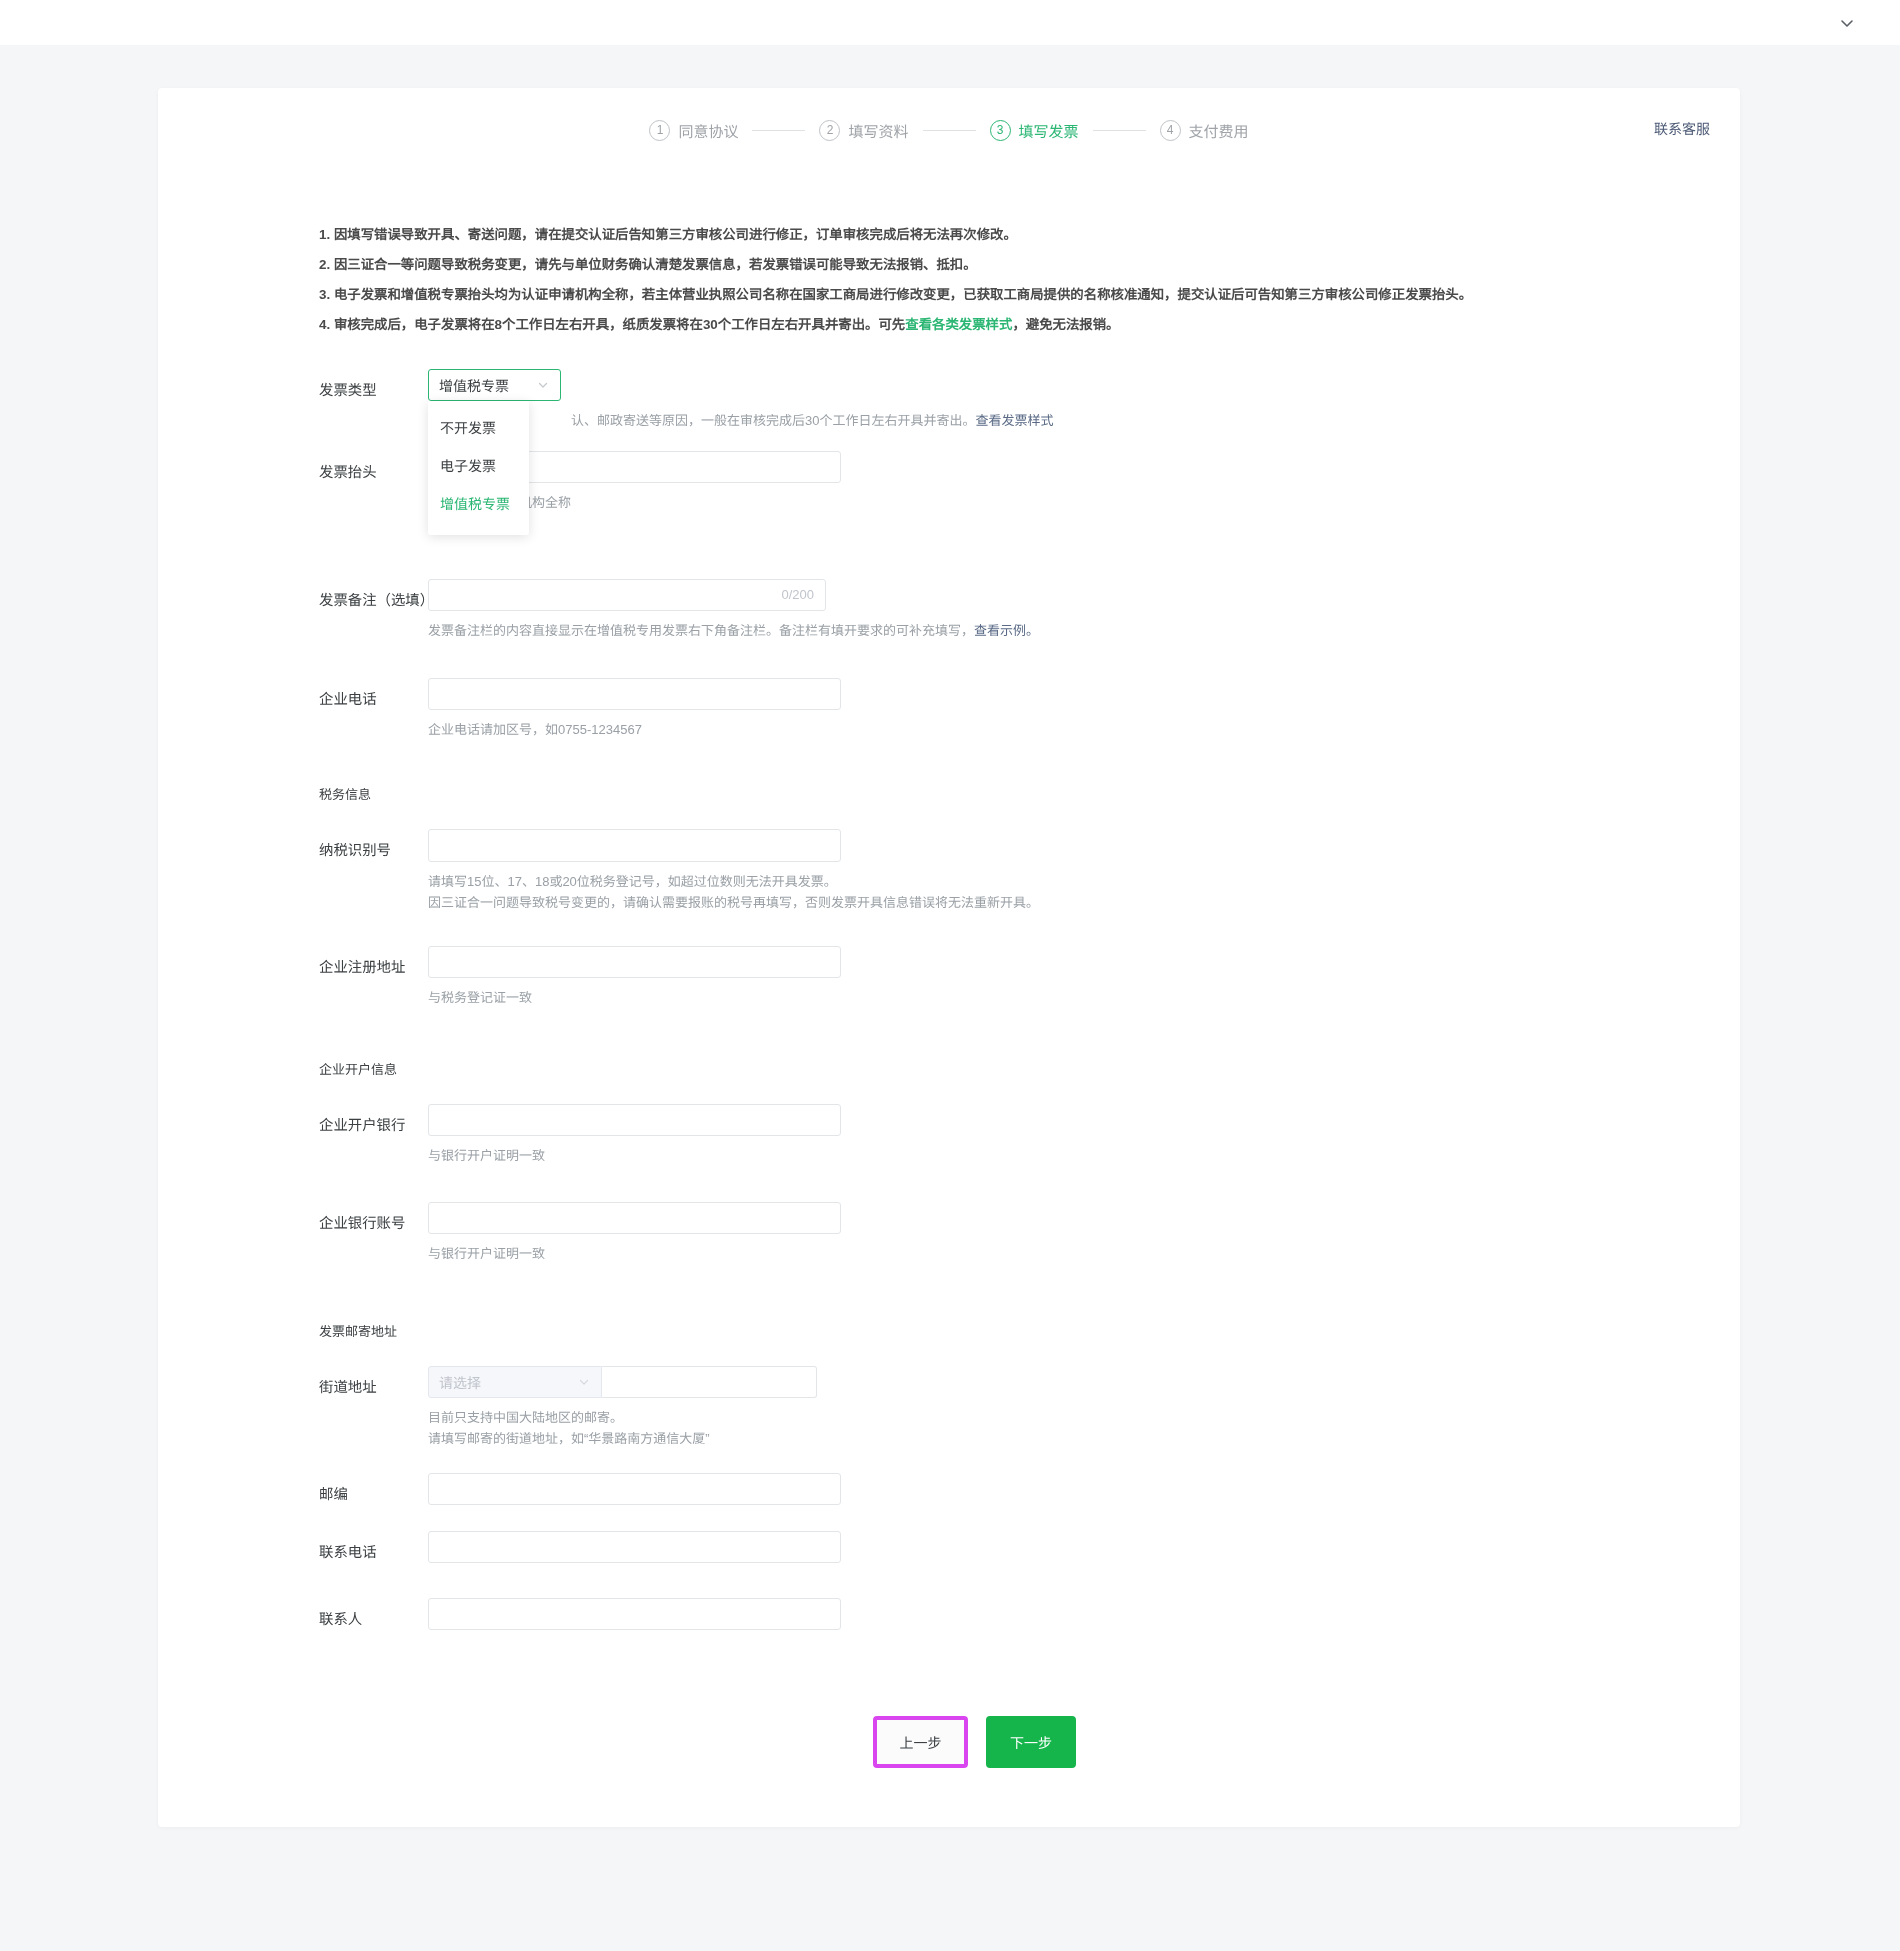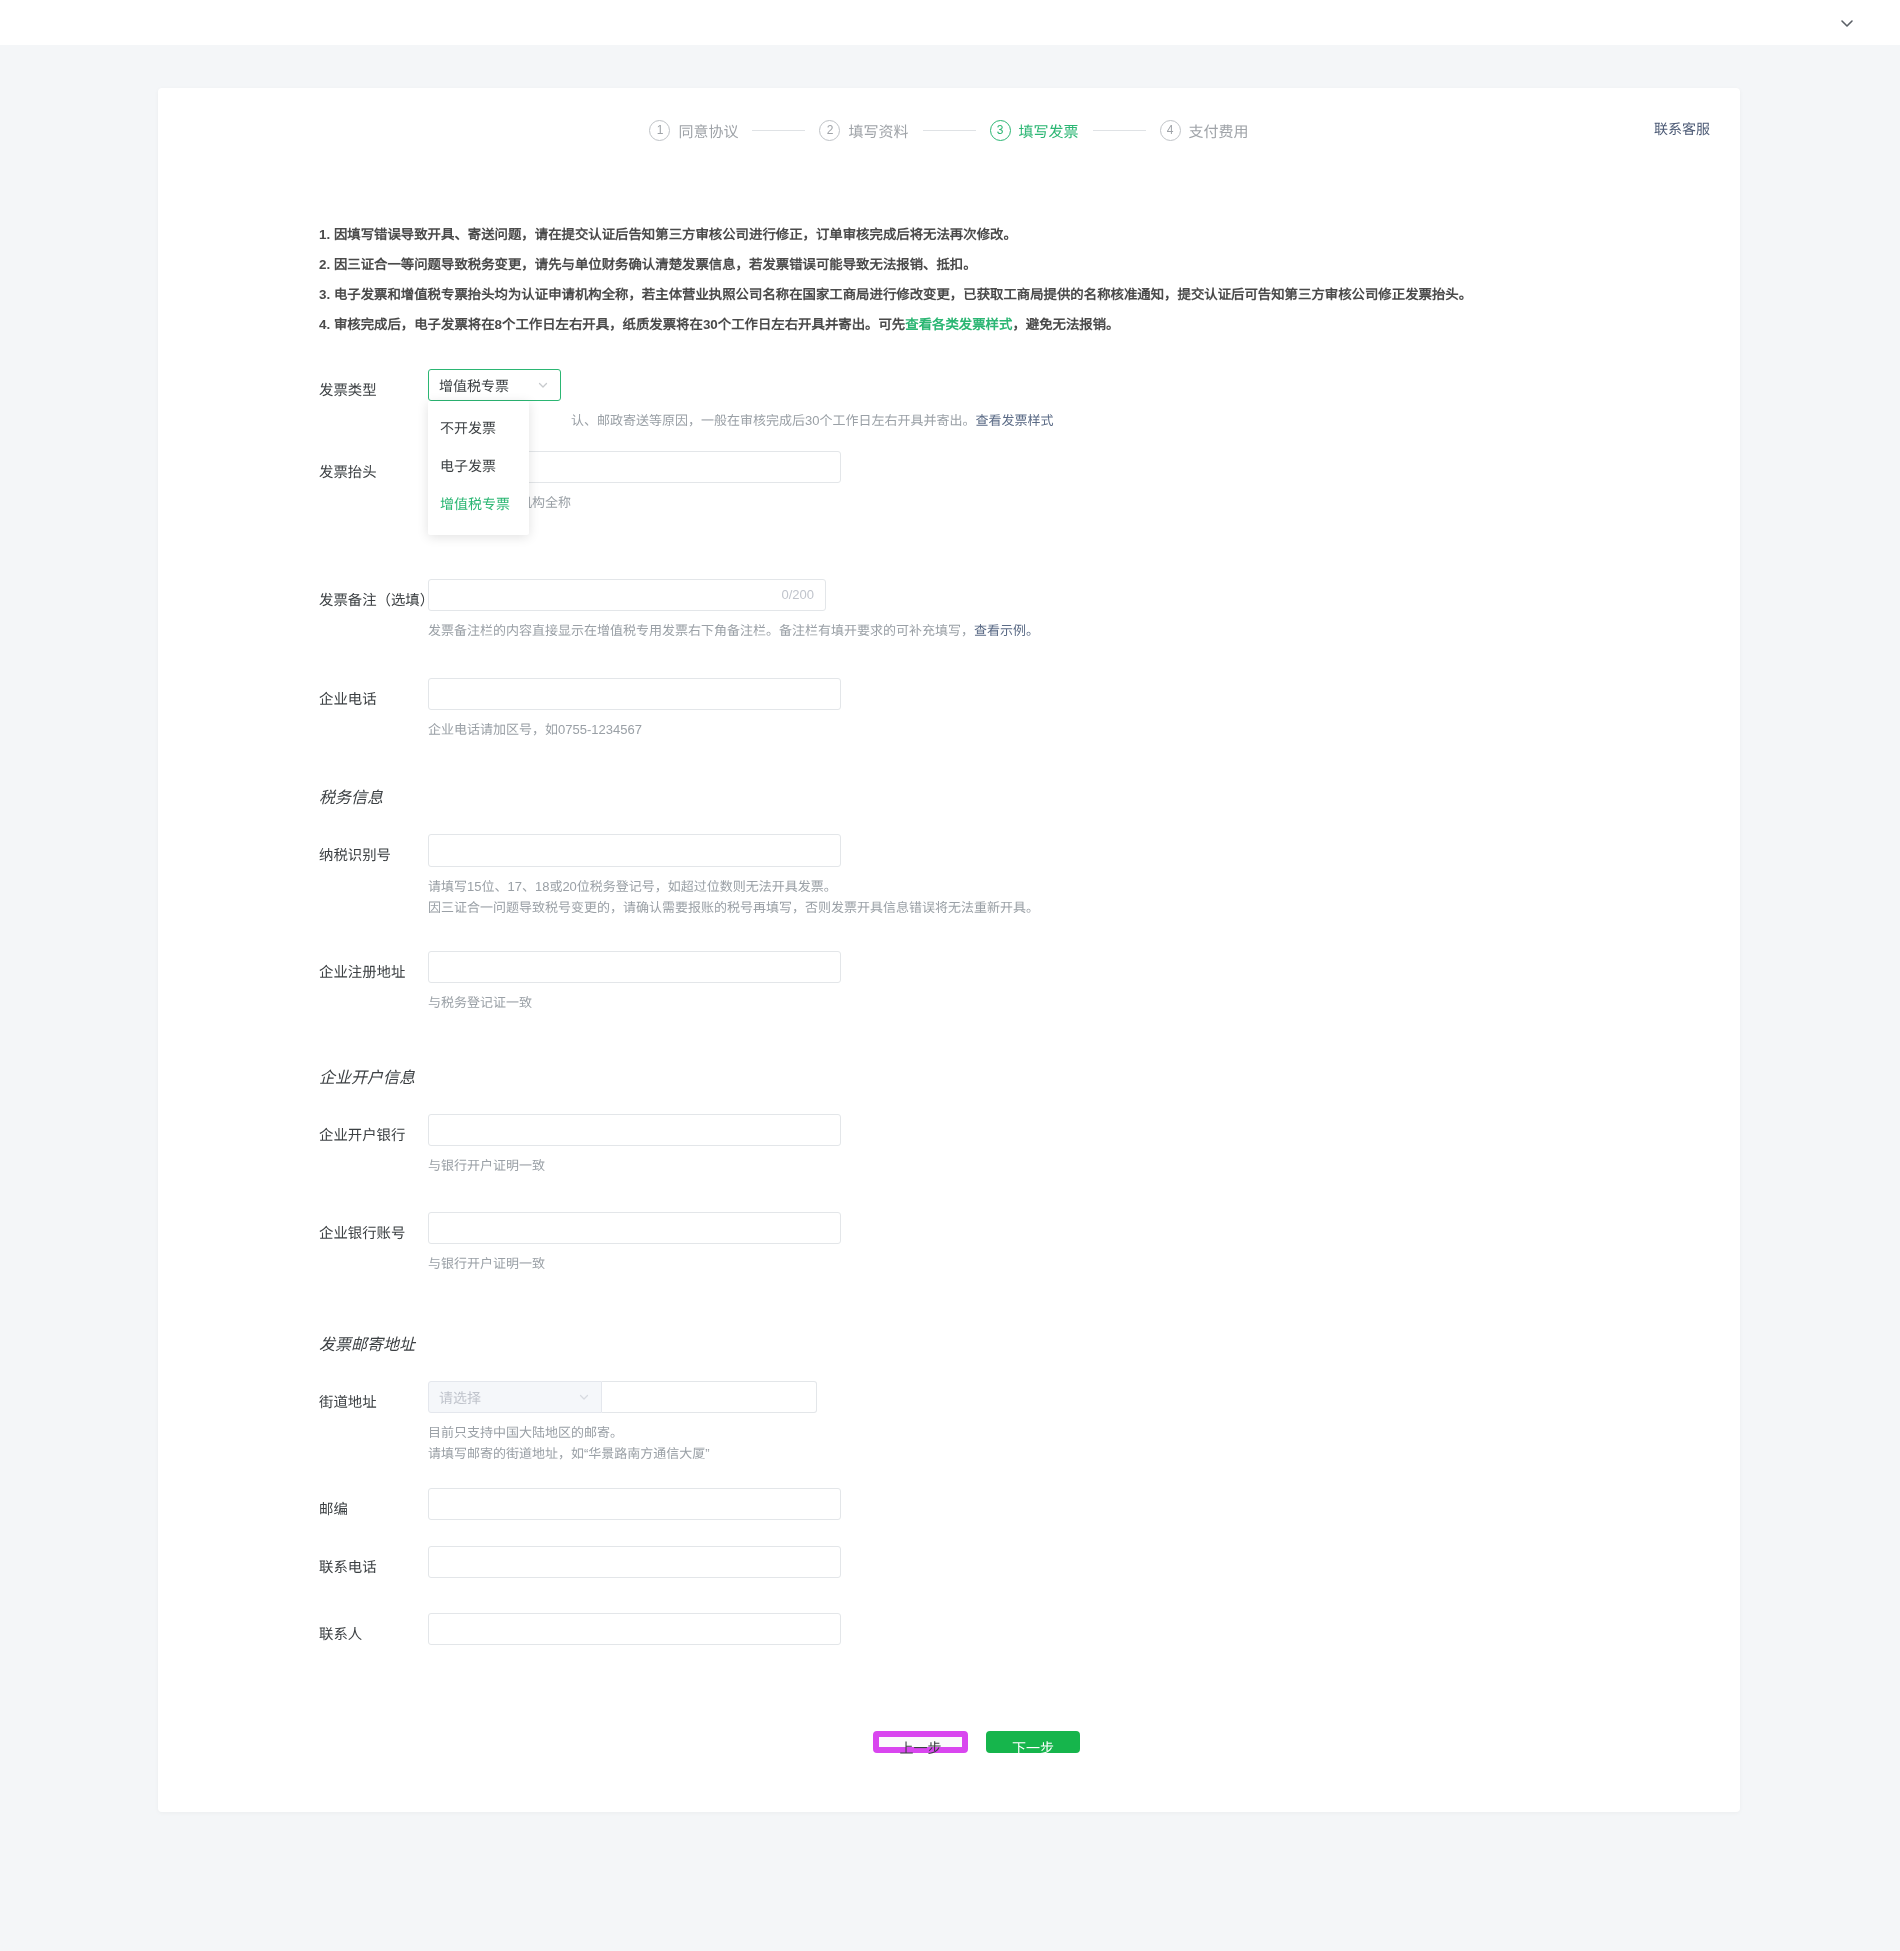--- a/index.html
+++ b/index.html
@@ -137,25 +137,24 @@
   .hint .lnk { color: #5b6b86; }
   .hint-inline {
     font-size: 13px;
     color: #9aa0a6;
     position: absolute;
     left: 0; top: 6px;
     white-space: nowrap;
   }
   .hint-inline .lnk { color: #5b6b86; }
   .section-title {
-    font-size: 16px;
+    font-size: 13px;
     color: #3c4043;
     padding-left: 161px;
     margin: 44px 0 26px 0;
-    font-style: italic;
   }
   
   .counter-wrap { position: relative; width: 398px; }
   .counter-wrap .inp { width: 398px; }
   .counter {
     position: absolute;
     right: 12px; top: 8px;
     font-size: 13px;
     color: #c0c4cc;
     pointer-events: none;
@@ -222,26 +221,26 @@
   }
   .sel.street { border-radius: 3px 0 0 3px; }
   
   .actions {
     display: flex;
     gap: 18px;
     padding-left: 715px;
     margin-top: 81px;
   }
   .btn {
-    height: 22px;
+    height: 52px;
     min-width: 95px;
     border-radius: 4px;
     font-size: 14px;
     cursor: pointer;
-    border: 6px solid #d946ef;
+    border: 4px solid #d946ef;
     background: #fbfbfc;
     color: #3c4043;
     padding: 0 20px;
     font-family: inherit;
   }
   .btn-primary {
     background: #16b54c;
     border-color: #16b54c;
     color: #fff;
     min-width: 84px;

